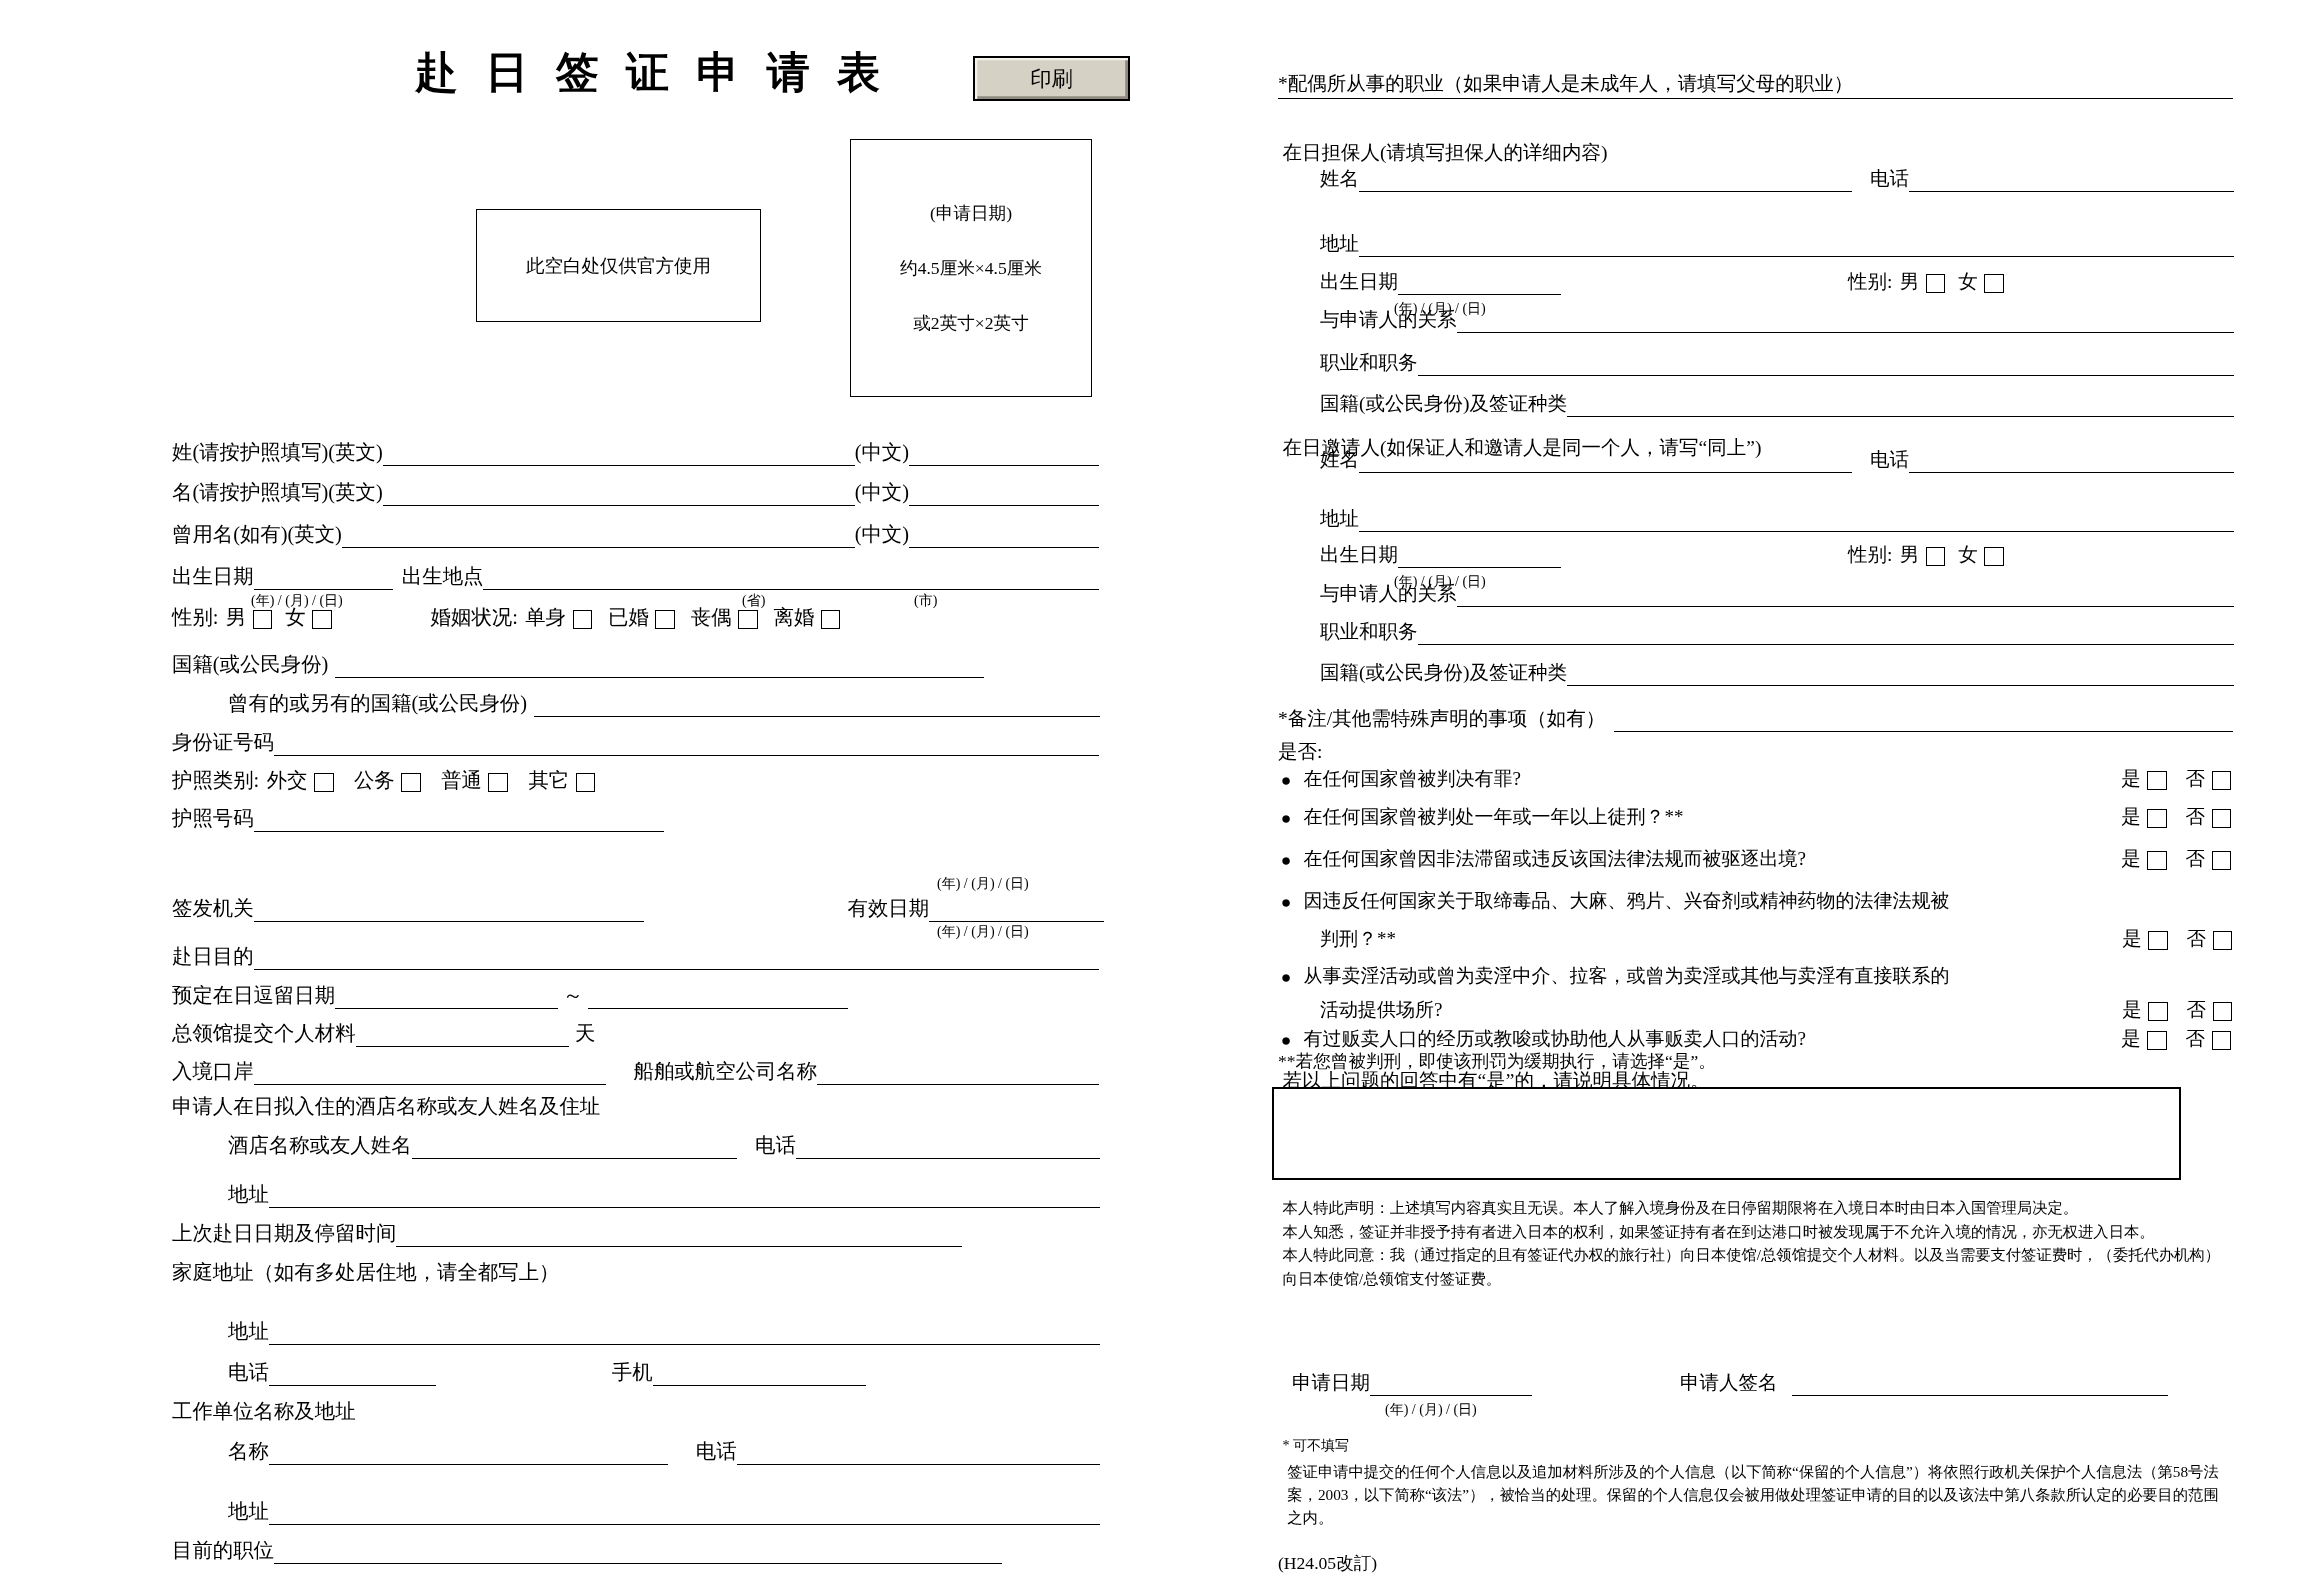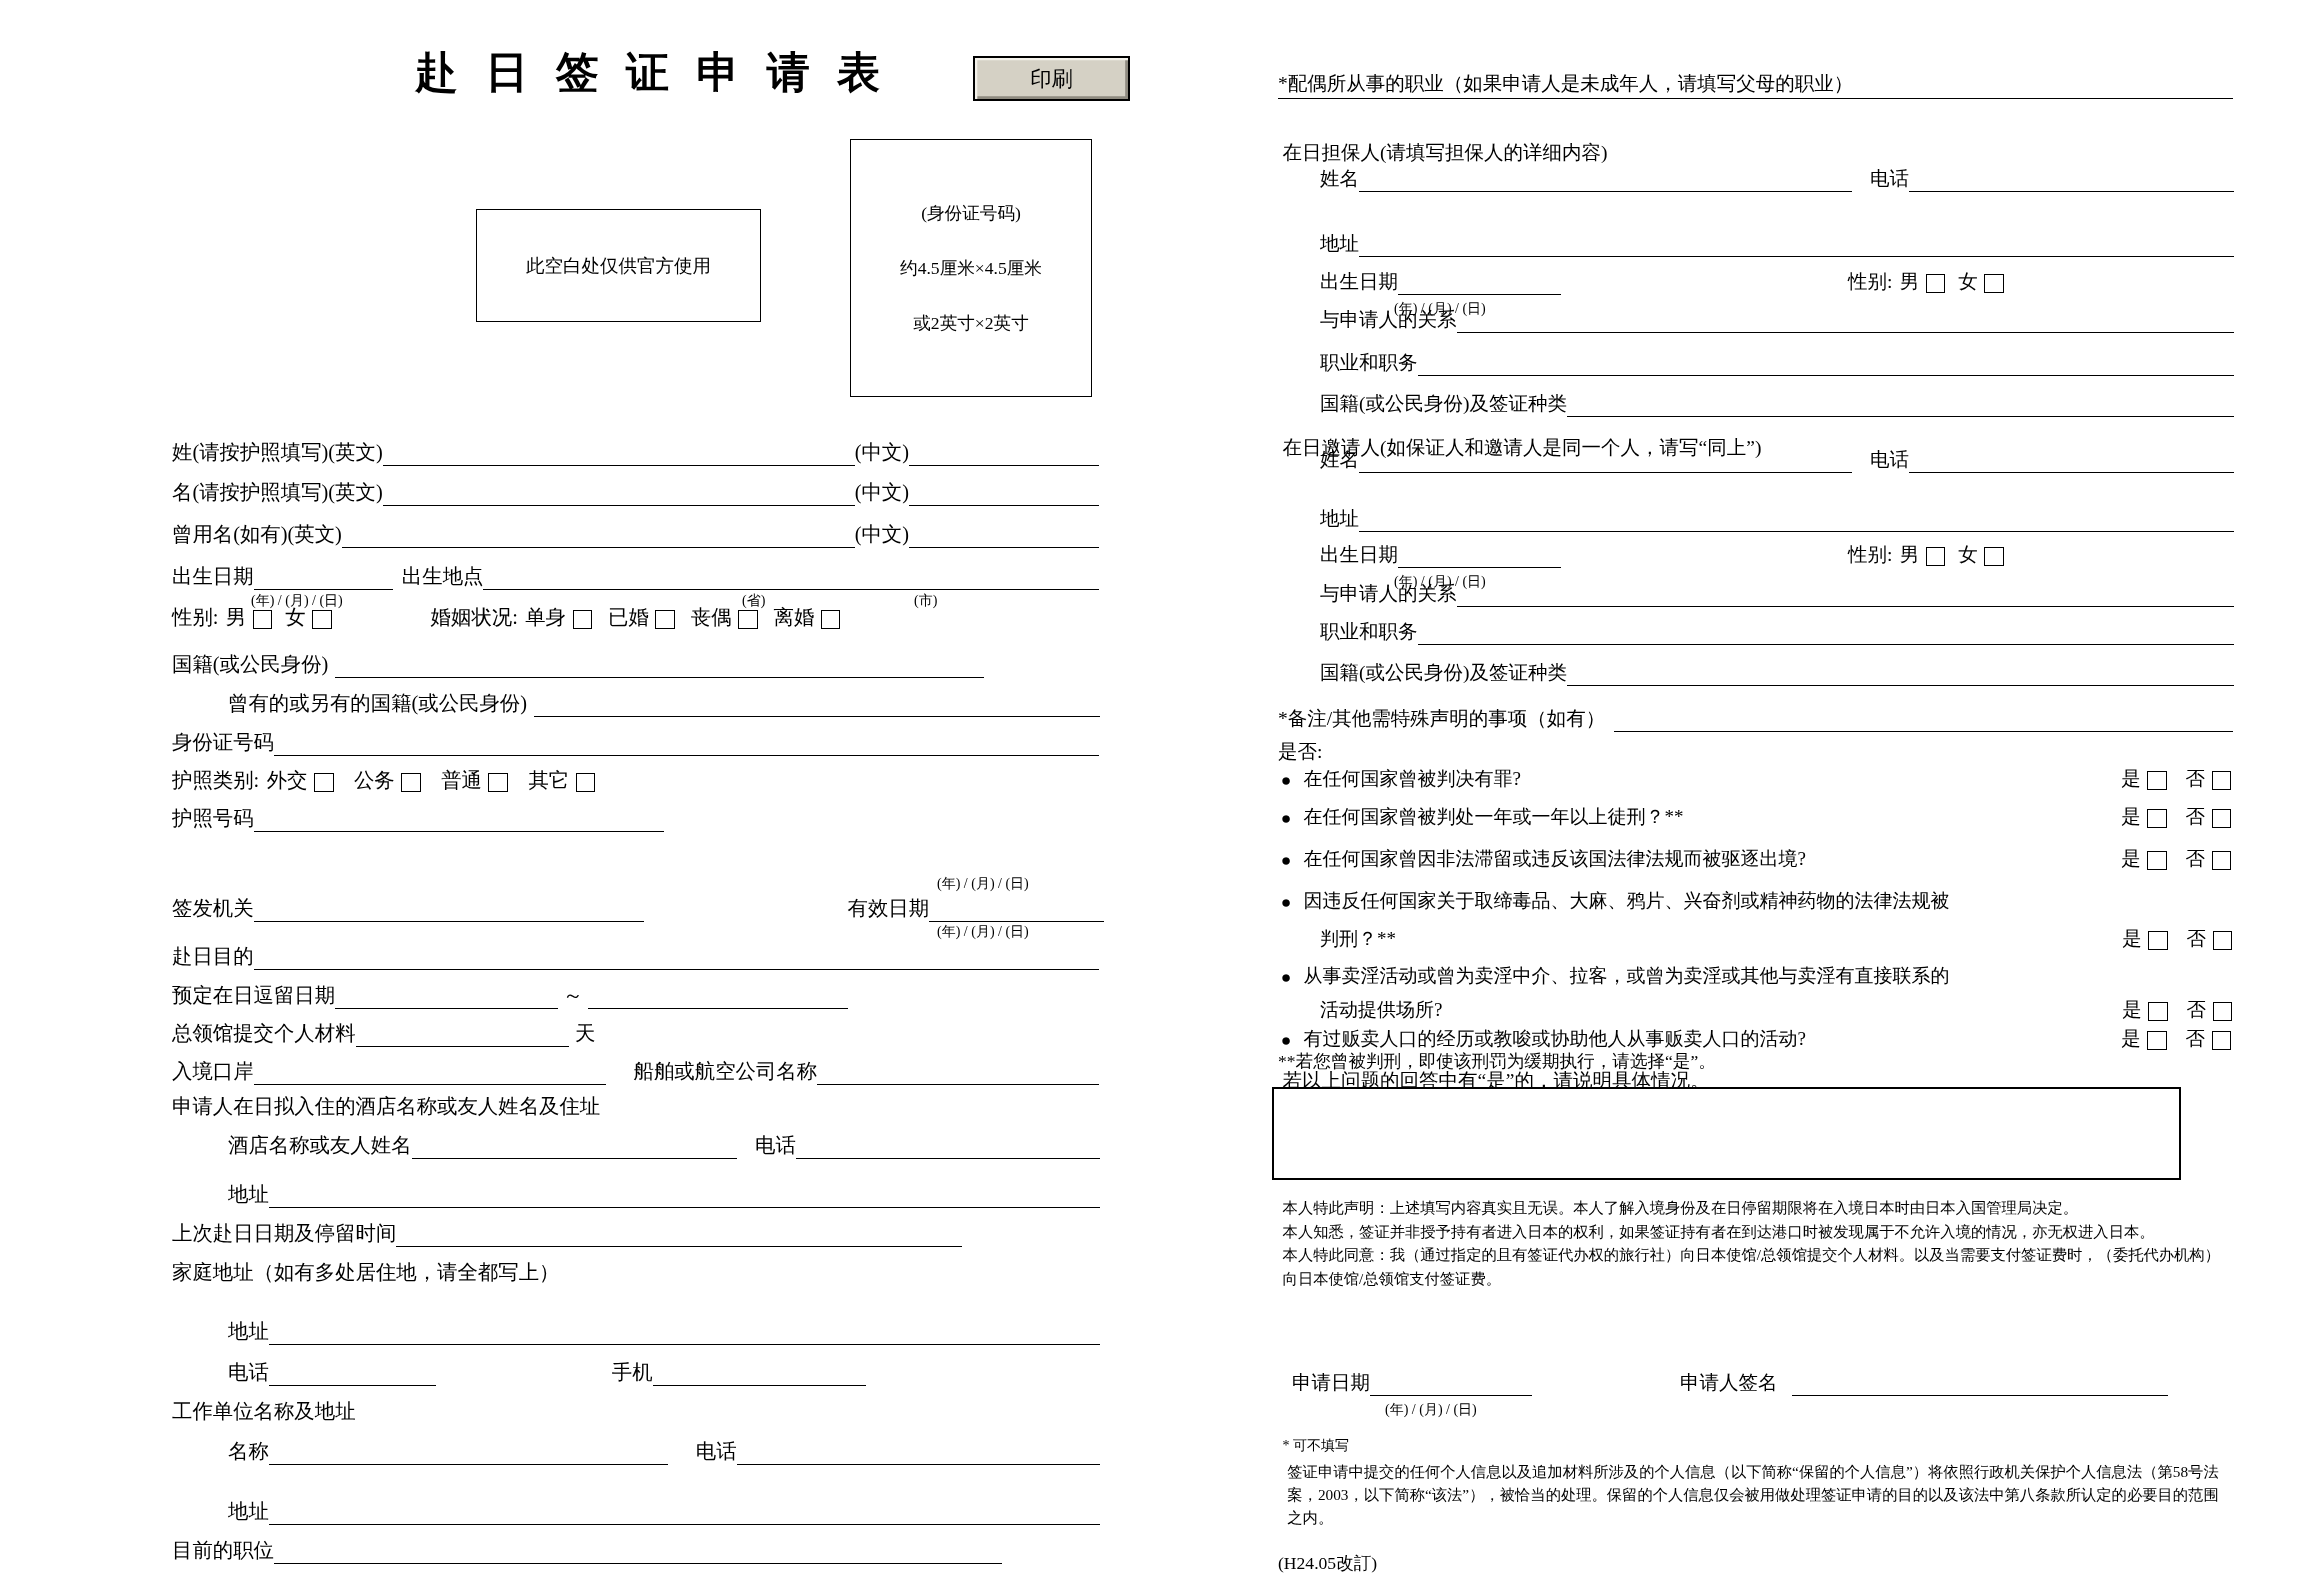--- a/index.html
+++ b/index.html
@@ -66,21 +66,21 @@
 
     <div class="print-btn">
       <span>印刷</span>
     </div>
 
     <div class="official-box">
       <span>此空白处仅供官方使用</span>
     </div>
 
     <div class="photo-box">
-      <span>(身份证号码)</span>
+      <span>(申请日期)</span>
       <span>约4.5厘米×4.5厘米</span>
       <span>或2英寸×2英寸</span>
     </div>
 
     <div class="row" style="top:438px;left:0;width:927px">
       <span class="lbl">姓(请按护照填写)(英文)</span>
       <span class="bl gr"></span>
       <span class="lbl">(中文)</span>
       <span class="bl" style="width:190px"></span>
     </div>

